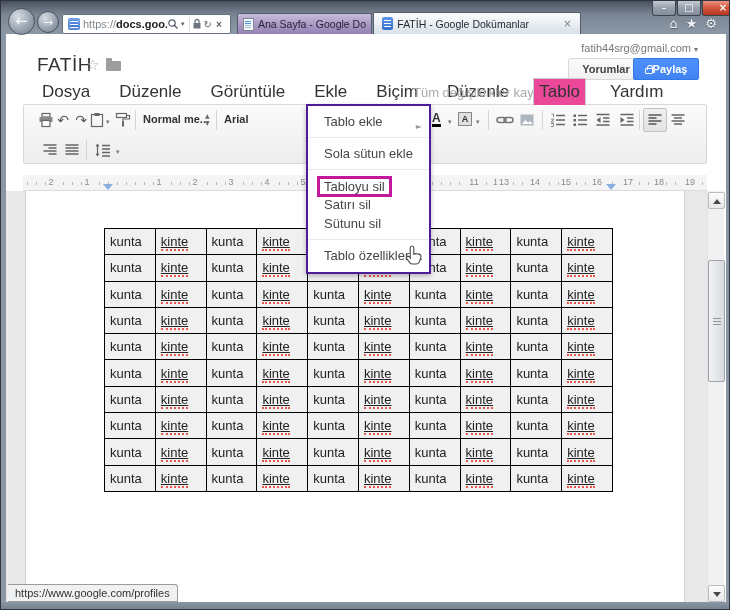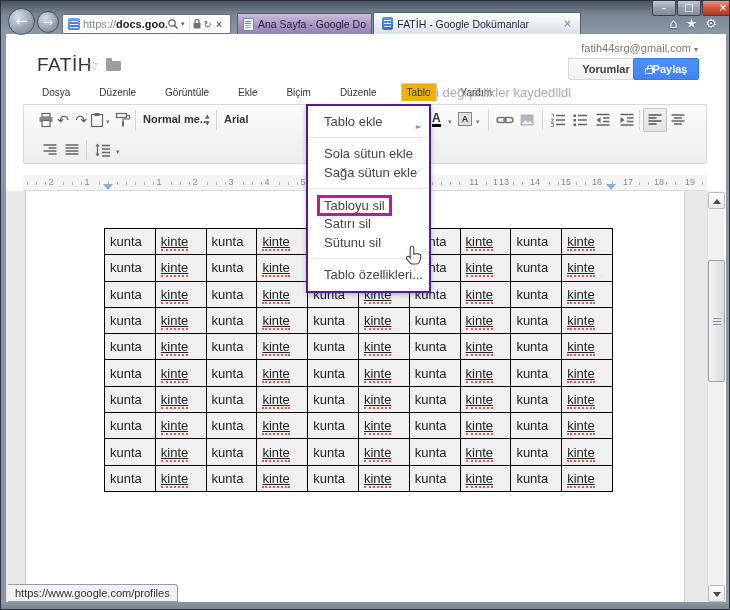--- a/index.html
+++ b/index.html
@@ -77,22 +77,22 @@
     display:flex; align-items:center; justify-content:center; cursor:default; }
   #btn-comments { left:562px; width:76px; color:#444; background:linear-gradient(180deg,#fafafa,#f0f0f0);
     border:1px solid #d8d8d8; }
   #btn-share { left:627px; width:66px; color:#fff; background:linear-gradient(180deg,#4d90fe,#4283f2);
     border:1px solid #3079ed; }
   .lock-ico { width:8px; height:6px; border:1px solid #fff; border-radius:1px; position:relative; margin-top:3px; }
   .lock-ico:before { content:""; position:absolute; left:1px; top:-4px; width:4px; height:4px;
     border:1px solid #fff; border-bottom:none; border-radius:3px 3px 0 0; }
 
   #menubar { position:absolute; left:31px; top:47px; display:flex; align-items:center; height:22px; }
-  .mb-item { font-size:10px; color:#333; margin-right:19px; padding:3px 5px; white-space:nowrap; }
-  .mb-item.open { background:#eab308; border:1px solid #ccc; border-bottom:1px solid #fff; position:relative; z-index:95; }
+  .mb-item { font-size:17px; color:#333; margin-right:19px; padding:3px 5px; white-space:nowrap; }
+  .mb-item.open { background:#ec4899; border:1px solid #ccc; border-bottom:1px solid #fff; position:relative; z-index:95; }
   #savestatus { position:absolute; left:407px; top:51px; font-size:13px; color:#aaa; white-space:nowrap; }
 
   
   #toolbar { position:absolute; left:17px; top:70px; width:684px; height:60px;
     background:linear-gradient(180deg,#fbfbfb,#ededed); border:1px solid #d9d9d9; border-radius:2px; }
   .trow { position:absolute; left:0; width:100%; height:30px; }
   #trow1 { top:0; } #trow2 { top:30px; }
   .t-ico { position:absolute; top:7px; width:16px; height:16px; color:#555; font-size:14px; line-height:16px; text-align:center; }
   .t-sep { position:absolute; top:5px; width:1px; height:20px; background:#d5d5d5; }
   .t-caret { position:absolute; top:13px; font-size:7px; color:#777; }
@@ -460,21 +460,20 @@
             </tbody>
           </table>
       </div>
     </div>
 
     <div id="tablemenu">
       <div>
           <div class="menu-item"><span class="lbl">Tablo ekle</span><span class="menu-sub glyph">►</span></div>
           <div class="menu-sep"></div>
           <div class="menu-item"><span class="lbl">Sola sütun ekle</span></div>
-          <div class="menu-item"><span class="lbl">Sağa sütun ekle</span></div>
           <div class="menu-sep"></div>
           <div class="menu-item hl"><span class="lbl">Tabloyu sil</span></div>
           <div class="menu-item"><span class="lbl">Satırı sil</span></div>
           <div class="menu-item"><span class="lbl">Sütunu sil</span></div>
           <div class="menu-sep"></div>
           <div class="menu-item"><span class="lbl">Tablo özellikleri...</span></div>
         </div>
       <svg id="handcur" viewBox="0 0 24 24">
         <path d="M9 3c1.1 0 1.8.8 1.8 2v6.2l1.4-.3c3-.7 5.8.6 5.8 2.1 0 0-.7 4.4-1.8 6.2-.6 1-1.5 1.8-2.9 1.8h-3.8c-1.1 0-2.1-.5-2.8-1.4l-2.9-3.7c-.9-1.1-.1-2.6 1.2-2.6.7 0 1.3.3 1.7.9l.5.7V5c0-1.2.7-2 1.8-2z" fill="#fff" stroke="#444" stroke-width="1.1"></path>
       </svg>

